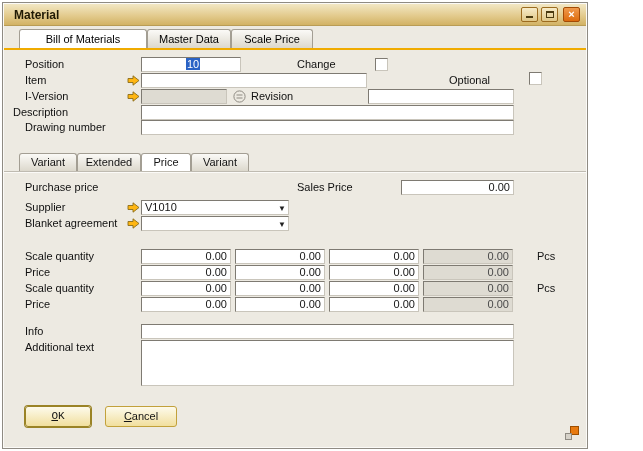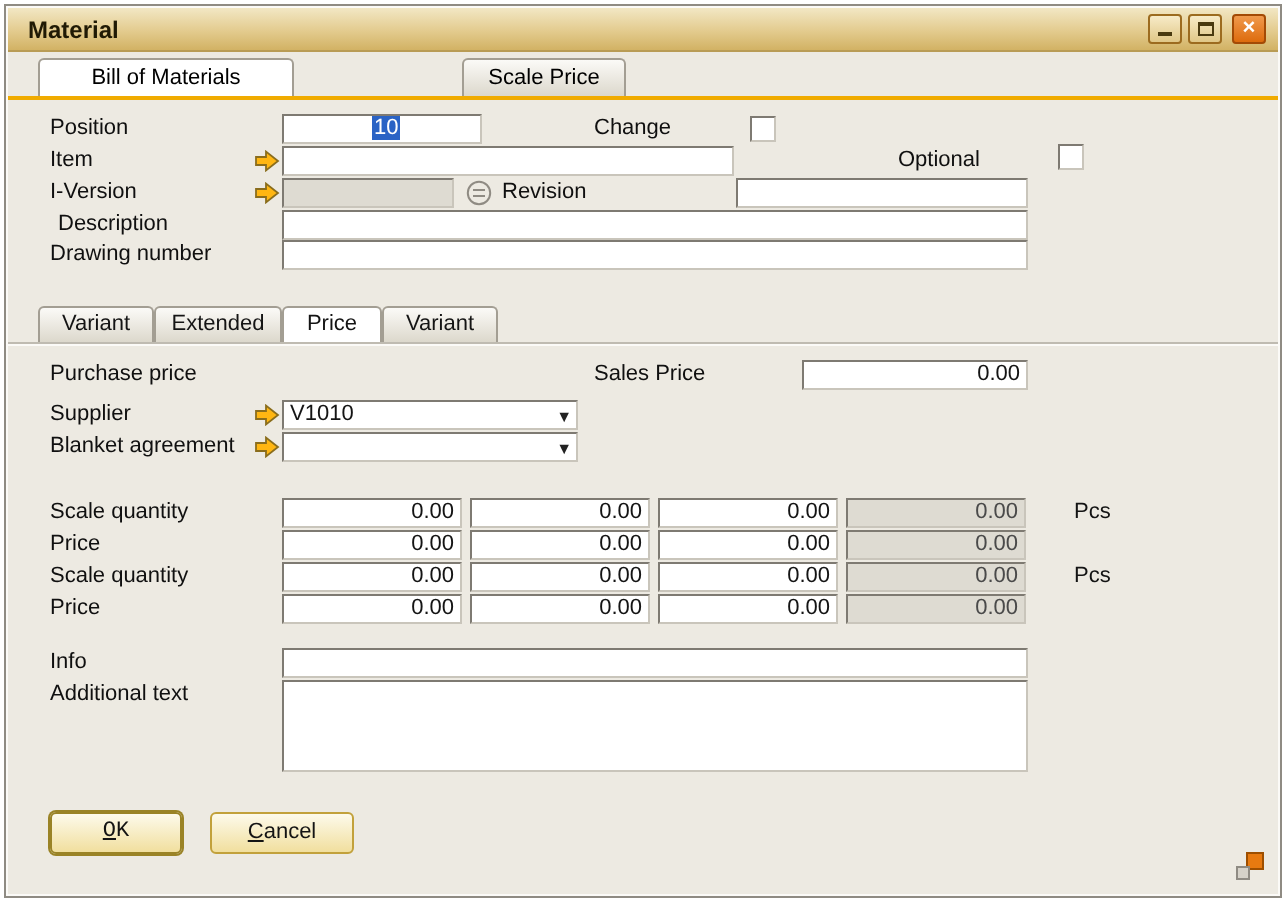--- a/index.html
+++ b/index.html
@@ -6,21 +6,21 @@
   html,body { width: 643px; height: 451px; }
   body {
     font-family: "Liberation Sans", sans-serif;
     font-size: 11px;
     color: #141414;
     background: #ffffff;
     position: relative;
     overflow: hidden;
   }
   .window {
-    position: absolute; left: 2px; top: 2px; width: 639px; height: 447px;
+    position: absolute; left: 2px; top: 2px; width: 586px; height: 447px;
     border: 1px solid #8F8B83;
     background: #EDEAE2;
     box-shadow: inset 0 0 0 1px #FBFAF7;
   }
   
   .titlebar {
     position: absolute; left: 1px; top: 1px; right: 1px; height: 22px;
     background: linear-gradient(180deg, #F2E7C4 0%, #E3CB8E 55%, #D2B264 100%);
     border-bottom: 1px solid #B99C55;
   }
@@ -109,20 +109,21 @@
     </div>
     <div class="winbtn maxb">
       <div class="max-glyph"></div>
     </div>
     <div class="winbtn closeb">
       <span>×</span>
     </div>
   </div>
 
   <div class="tab active" style="left:16px;width:128px">Bill of Materials</div>
+  <div class="tab" style="left:144px;width:84px">Master Data</div>
   <div class="tab" style="left:228px;width:82px">Scale Price</div>
   <div class="goldline"></div>
 
   <span class="lbl" style="left:22px;top:54px">Position</span>
   <div class="field" style="left:138px;top:54px;width:100px">
     <span class="sel">10</span>
   </div>
   <span class="lbl" style="left:294px;top:54px">Change</span>
   <div class="checkbox" style="left:372px;top:55px"></div>
 
@@ -140,21 +141,21 @@
   </svg>
   <div class="field disabled" style="left:138px;top:86px;width:86px"></div>
   <svg class="vhelp" style="left:230px;top:87px" width="13" height="13" viewBox="0 0 13 13">
     <circle cx="6.5" cy="6.5" r="5.6" fill="#EDEAE2" stroke="#8F8B83"></circle>
     <line x1="3.5" y1="5" x2="9.5" y2="5" stroke="#8F8B83"></line>
     <line x1="3.5" y1="8" x2="9.5" y2="8" stroke="#8F8B83"></line>
   </svg>
   <span class="lbl" style="left:248px;top:86px">Revision</span>
   <div class="field" style="left:365px;top:86px;width:146px"></div>
 
-  <span class="lbl" style="left:26px;top:102px">Description</span>
+  <span class="lbl" style="left:10px;top:102px">Description</span>
   <div class="field" style="left:138px;top:102px;width:373px"></div>
 
   <span class="lbl" style="left:22px;top:117px">Drawing number</span>
   <div class="field" style="left:138px;top:117px;width:373px"></div>
 
   <div class="itab" style="left:16px;width:58px">Variant</div>
   <div class="itab" style="left:74px;width:64px">Extended</div>
   <div class="itab active" style="left:138px;width:50px">Price</div>
   <div class="itab" style="left:188px;width:58px">Variant</div>
   <div class="innerline"></div>

